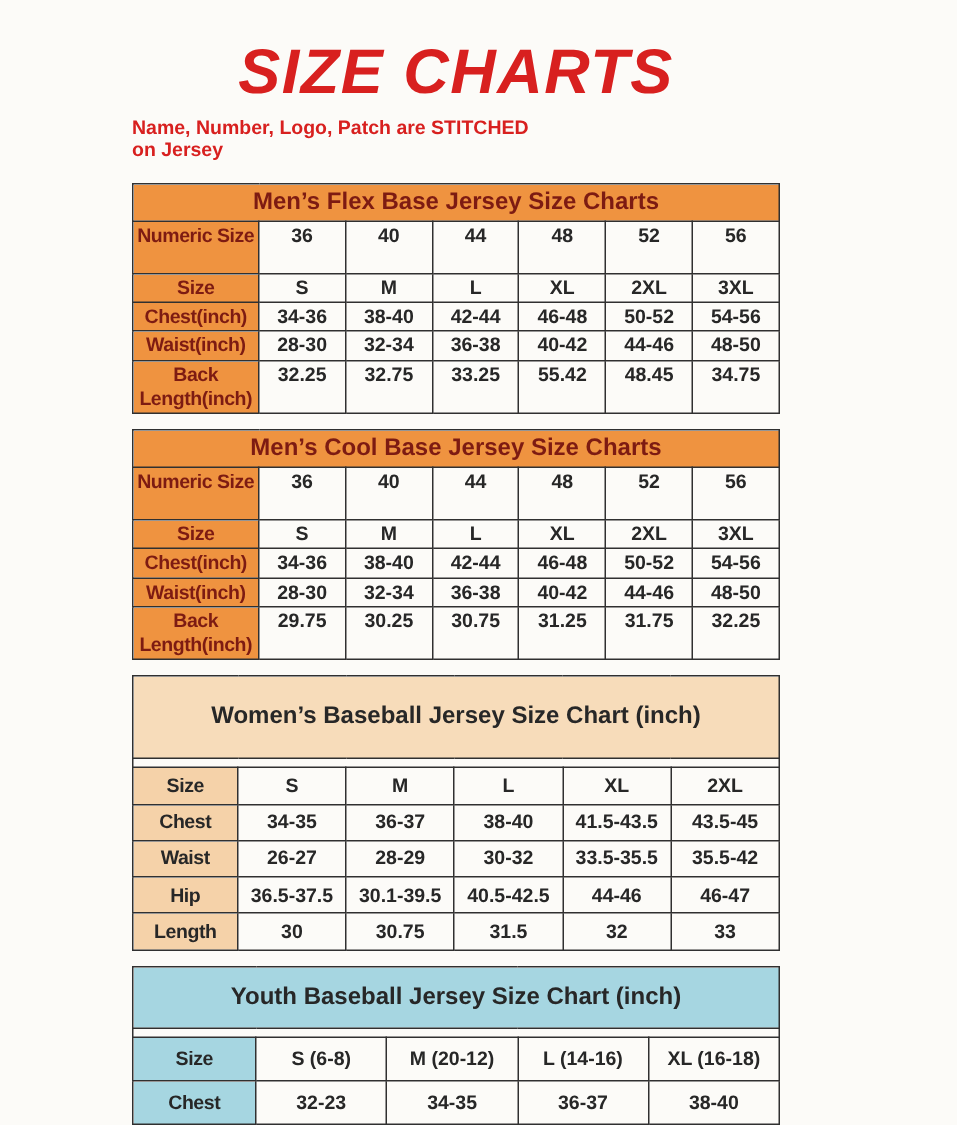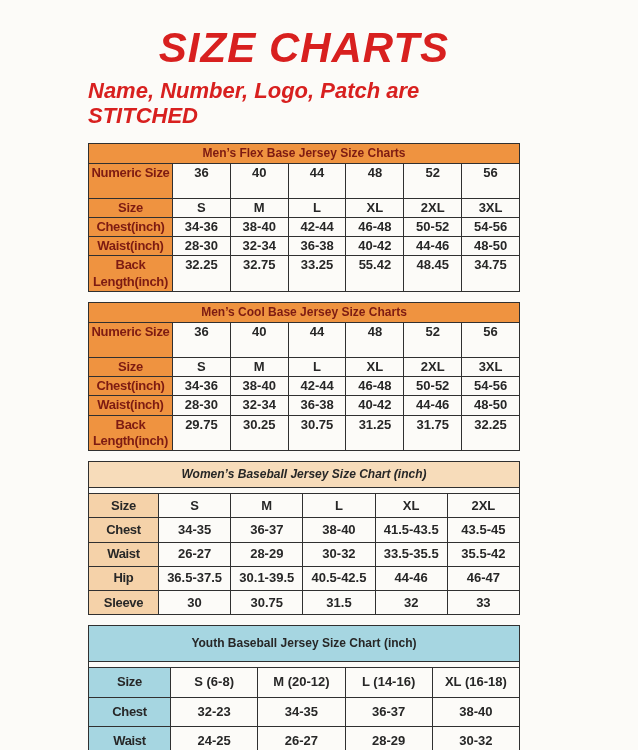--- a/index.html
+++ b/index.html
@@ -12,62 +12,62 @@
   .content{margin-left:88px;width:432px;}
   .page-title{
     margin:0 0 8px 0;text-align:center;
     color:var(--accent-red,#d8201f);
     font-size:42px;font-weight:bold;font-style:italic;
     letter-spacing:1px;line-height:1.05;
   }
   .subtitle{
     margin:0 0 14px 0;
     color:var(--accent-red,#d8201f);
-    font-size:22px;font-weight:bold;font-style:italic;
+    font-size:13px;font-weight:bold;
     line-height:1.15;
   }
   section.chart{margin-bottom:10px;}
   section.chart:last-child{margin-bottom:0;}
   table{border-collapse:collapse;width:432px;table-layout:fixed;}
   td{
     border:1.5px solid var(--border-dark,#303030);
     font-weight:bold;font-size:13px;color:var(--text-dark,#272727);
     text-align:center;vertical-align:top;
     padding:1px 2px;line-height:1.25;
     overflow:hidden;
   }
-  td.band{font-size:12px;padding:2px;line-height:1.25;text-align:center;}
+  td.band{font-size:16px;padding:2px;line-height:1.25;text-align:center;}
   td.label{font-size:13px;padding:1px 0;letter-spacing:-0.3px;}
   tr.tall td{height:32px;}
   tr.spacer td{height:5px;padding:0;}
   
   .theme-men td.band,.theme-men td.label{
     background:var(--band-orange,#ef9340);color:var(--maroon-text,#7d1b12);
   }
   .theme-men col.c-label{width:84px;}
   
   .theme-women td.band{background:var(--peach-band,#f7dcba);}
   .theme-women td.label{background:var(--peach-label,#f5d2a9);font-size:13px;}
   .theme-women td{padding:3.5px 2px;}
-  .theme-women td.band{padding:5px;font-style:italic;}
+  .theme-women td.band{padding:17px;}
   .theme-women col.c-label{width:70px;}
   
   .theme-youth td.band,.theme-youth td.label{background:var(--youth-blue,#a6d6e1);}
   .theme-youth td.label{font-size:13px;}
   .theme-youth td{padding:6px 2px;}
   .theme-youth td.band{padding:10px;}
   .theme-youth col.c-label{width:82px;}
 </style>
 </head>
 <body>
 
 <div class="page">
   <div class="content">
     <h1 class="page-title">SIZE CHARTS</h1>
-    <p class="subtitle"><span>Name, Number, Logo, Patch are STITCHED</span><br></p>
+    <p class="subtitle"><span>Name, Number, Logo, Patch are STITCHED</span><br><span>on Jersey</span></p>
     <div id="tables-root">
         <section class="chart theme-men">
           <table>
             <colgroup>
               <col class="c-label">
               <col>
               <col>
               <col>
               <col>
               <col>
@@ -231,21 +231,21 @@
               </tr>
               <tr>
                 <td class="label">Hip</td>
                 <td class="val">36.5-37.5</td>
                 <td class="val">30.1-39.5</td>
                 <td class="val">40.5-42.5</td>
                 <td class="val">44-46</td>
                 <td class="val">46-47</td>
               </tr>
               <tr>
-                <td class="label">Sleeve</td>
+                <td class="label">Length</td>
                 <td class="val">30</td>
                 <td class="val">30.75</td>
                 <td class="val">31.5</td>
                 <td class="val">32</td>
                 <td class="val">33</td>
               </tr>
             </tbody>
           </table>
         </section>
         <section class="chart theme-youth">

